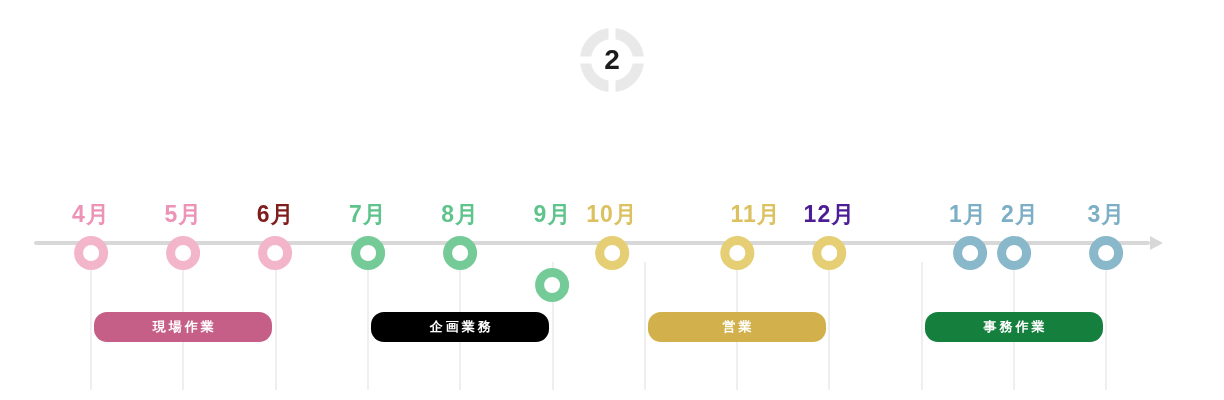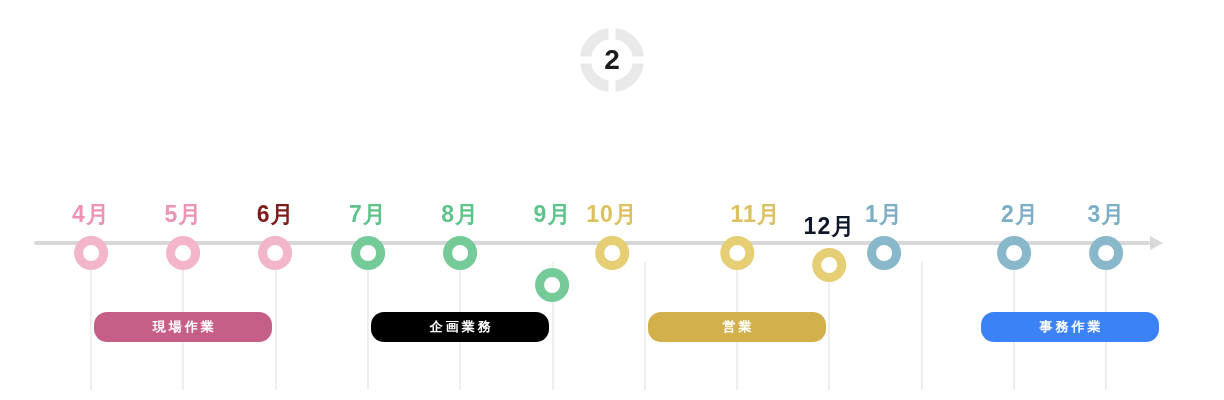--- a/index.html
+++ b/index.html
@@ -94,39 +94,39 @@
         <span class="m-label" style="color: rgb(220, 193, 96);">10月</span>
         <div class="m-ring" style="border-color: rgb(229, 206, 115);"></div>
       </div>
       <div class="vline" style="left: 736.1px; background: rgb(239, 239, 239);"></div>
       <div class="month" style="left: 737.1px;">
         <span class="m-label" style="color: rgb(220, 193, 96); margin-left: 37px;">11月</span>
         <div class="m-ring" style="border-color: rgb(229, 206, 115);"></div>
       </div>
       <div class="vline" style="left: 828.4px; background: rgb(239, 239, 239);"></div>
       <div class="month" style="left: 829.4px;">
-        <span class="m-label" style="color: #0f172a; margin-top: 12px;">12月</span>
+        <span class="m-label" style="color: #4c1d95;">12月</span>
         <div class="m-ring" style="border-color: rgb(229, 206, 115);"></div>
       </div>
       <div class="pill" style="left: 737.1px; background: rgb(210, 176, 75);">
         <span class="p-label" style="color: rgb(255, 255, 255);">営業</span>
       </div>
       <div class="vline" style="left: 920.7px; background: rgb(239, 239, 239);"></div>
-      <div class="month" style="left: 884px;">
+      <div class="month" style="left: 968px; align-items: flex-end;">
         <span class="m-label" style="color: rgb(124, 175, 197);">1月</span>
         <div class="m-ring" style="border-color: rgb(138, 184, 203);"></div>
       </div>
       <div class="vline" style="left: 1013px; background: rgb(239, 239, 239);"></div>
       <div class="month" style="left: 1014px;">
         <span class="m-label" style="color: rgb(124, 175, 197); margin-left: 12px;">2月</span>
         <div class="m-ring" style="border-color: rgb(138, 184, 203);"></div>
       </div>
       <div class="vline" style="left: 1105.3px; background: rgb(239, 239, 239);"></div>
       <div class="month" style="left: 1106.3px;">
         <span class="m-label" style="color: rgb(124, 175, 197);">3月</span>
         <div class="m-ring" style="border-color: rgb(138, 184, 203);"></div>
       </div>
-      <div class="pill" style="left: 1070px; background: #3b82f6; text-align: center;">
+      <div class="pill" style="left: 1014px; background: #15803d; text-align: center;">
         <span class="p-label" style="color: rgb(255, 255, 255);">事務作業</span>
       </div>
     </div>
 
 </div>
 
 </body></html>

